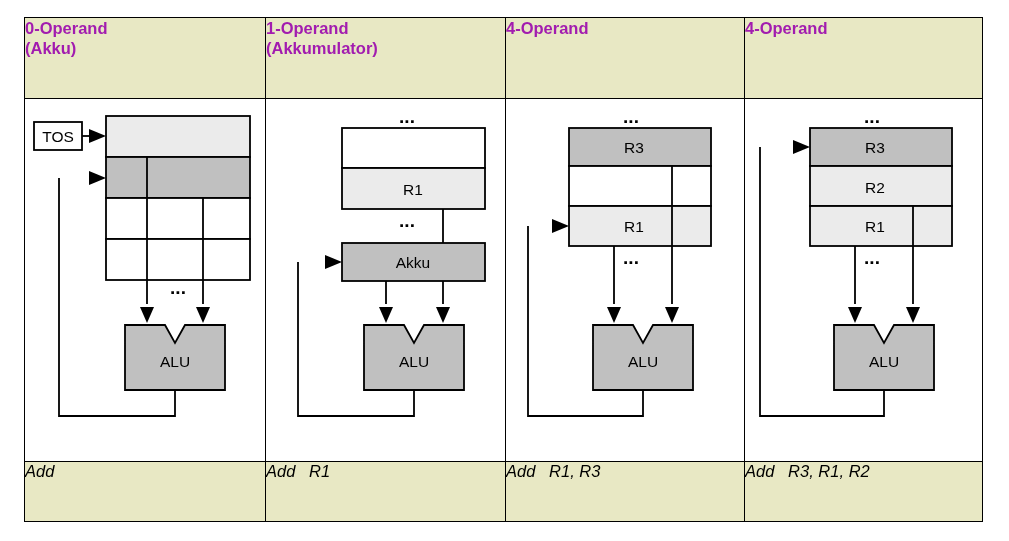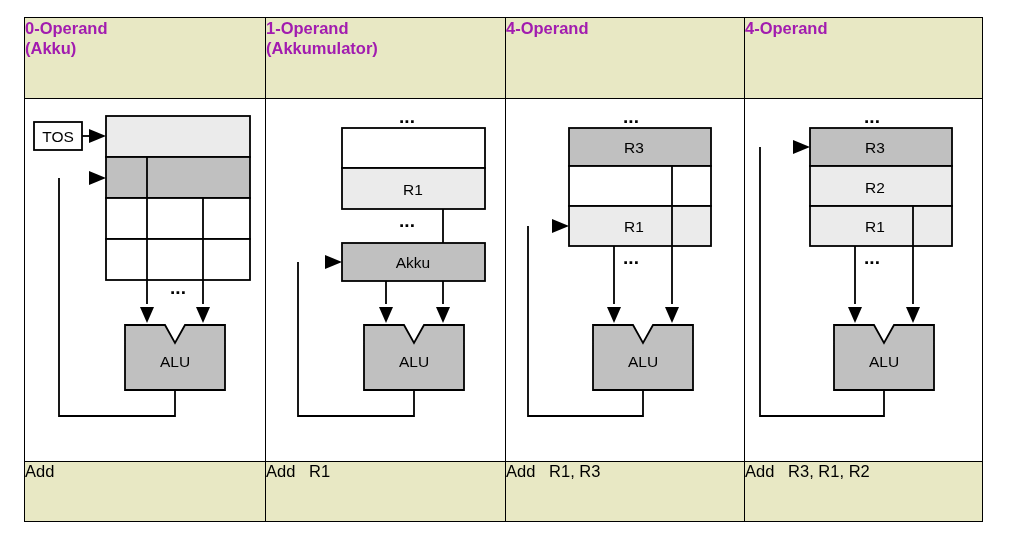--- a/index.html
+++ b/index.html
@@ -36,20 +36,21 @@
     height:362px;
     padding:0;
   }
   td.instr{
     background:#e8e8c4;
     height:59px;
     padding:0 0 0 16px;
     vertical-align:middle;
     font-size:16.5px;
     color:#000;
+    font-style:italic;
   }
   .instr-txt{white-space:pre;}
   svg{display:block;}
 </style>
 </head>
 <body>
 
 <div id="root">
 
   <table class="matrix">

